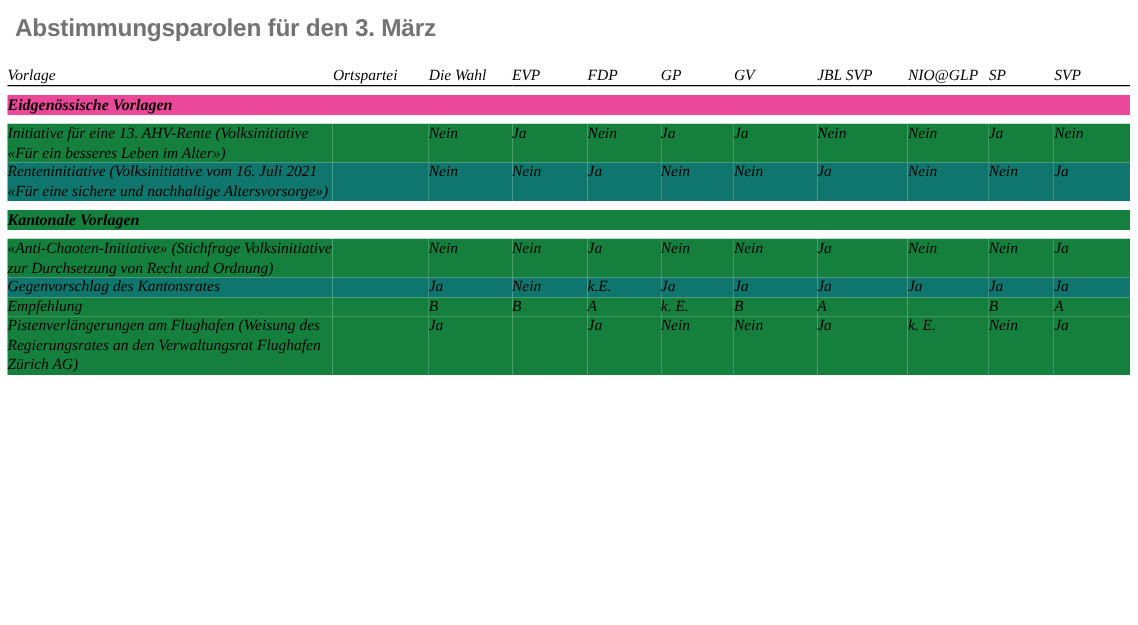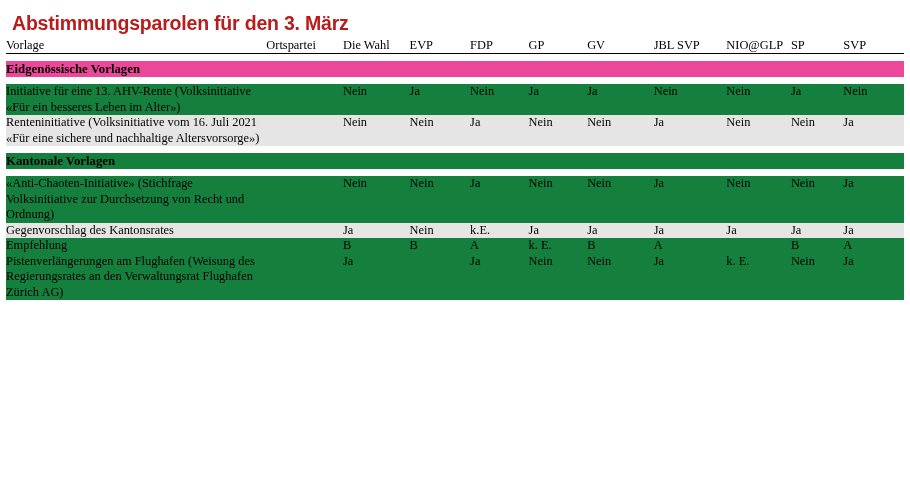--- a/index.html
+++ b/index.html
@@ -20,43 +20,44 @@
     height: 500px;
     box-sizing: border-box;
     padding: 0 6px;
   }
   .title {
     font-family: "Liberation Sans", sans-serif;
     font-weight: bold;
     font-size: 19.5px;
     letter-spacing: -0.2px;
     padding: 12px 6px 0 6px;
-    color: #b91c1c;
+    color: #737373;
   }
   table.vote-table {
     border-collapse: collapse;
     width: 898px;
-    margin-top: 3px;
+    margin-top: 18px;
     table-layout: fixed;
+    font-style: italic;
   }
   table.vote-table td, table.vote-table th {
     vertical-align: top;
     padding: 0;
   }
   thead th {
     font-family: "Liberation Serif", serif;
     font-weight: normal;
     font-size: 12.4px;
     text-align: left;
     padding: 6px 4px 7px 6px;
     border-bottom: 1.2px solid #000000;
     white-space: nowrap;
   }
   .row-band td {
-    background: #e5e5e5;
+    background: #0f766e;
   }
   .row-white td {
     background: #15803d;
   }
   .cell-label {
     font-size: 12.4px;
     line-height: 15.5px;
     padding: 8px 8px 8px 6px;
   }
   .cell-party {

